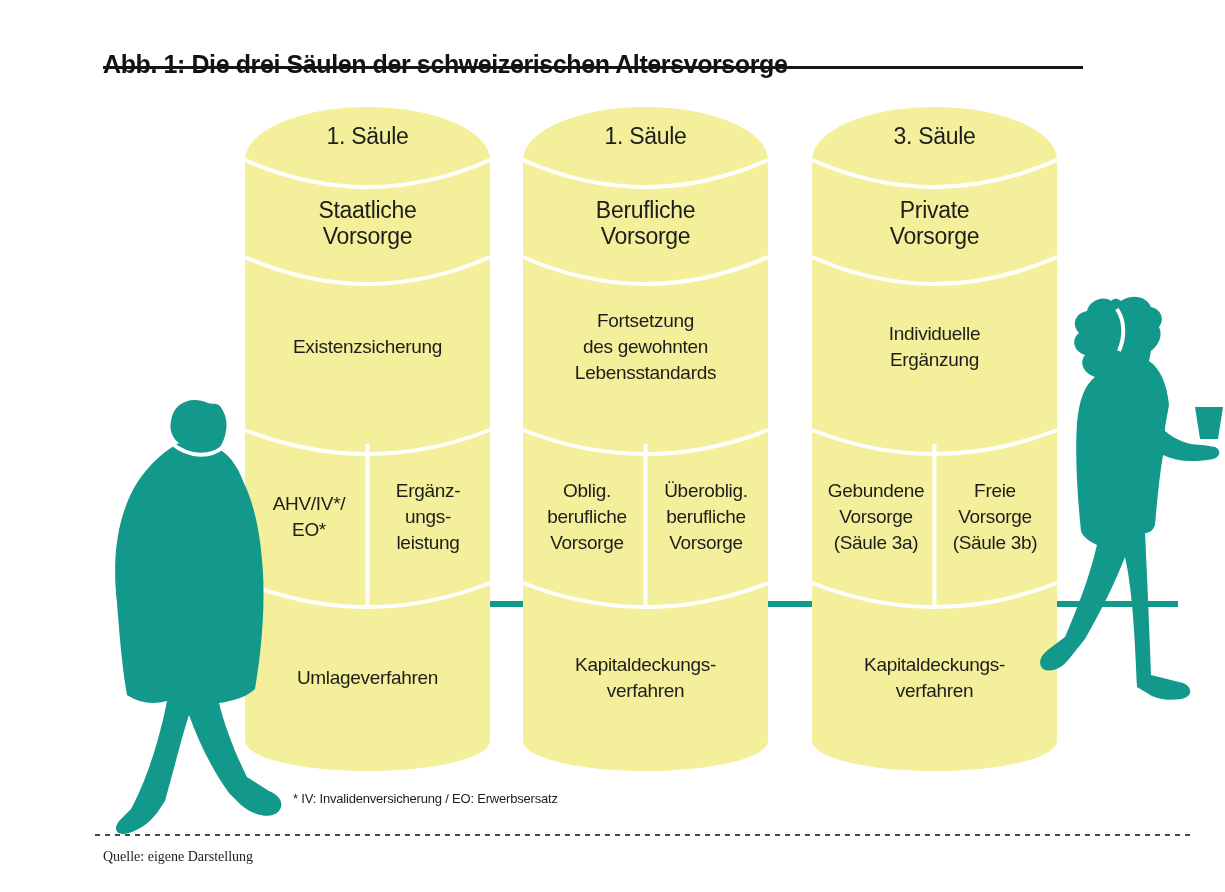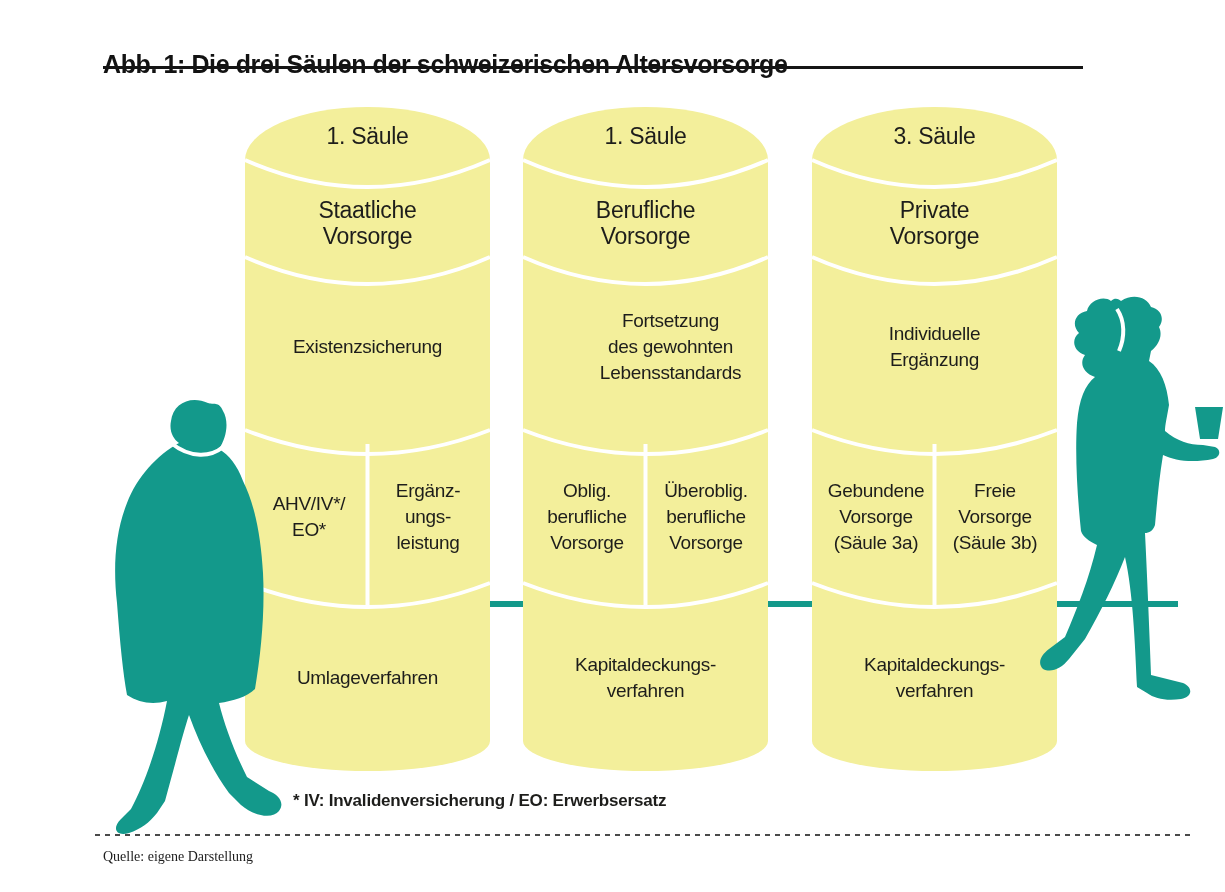--- a/index.html
+++ b/index.html
@@ -17,21 +17,21 @@
                justify-content:center;text-align:center;white-space:pre-line;
                font-weight:normal;color:#1d1d1b;letter-spacing:-0.3px;}
   .cap-label{font-size:23px;height:52px;top:110px;}
   .sec1{top:182px;height:82px;font-size:23px;line-height:26px;}
   .sec2{top:288px;height:118px;font-size:19px;line-height:26px;}
   .cellL,.cellR{top:452px;height:130px;font-size:19px;line-height:26px;width:112px;}
   .secB{top:618px;height:120px;font-size:19px;line-height:26px;}
   .full{width:245px;}
 
   .footnote{position:absolute;left:293px;top:791px;z-index:3;
-            font-size:17px;font-weight:bold;color:#1d1d1b;letter-spacing:-0.2px;}
+            font-size:13px;font-weight:normal;color:#1d1d1b;letter-spacing:-0.2px;}
   .dashed-rule{position:absolute;left:95px;top:834px;width:1096px;height:2px;z-index:3;
                background:repeating-linear-gradient(90deg,#4a4a4a 0 5px,transparent 5px 10px);}
   .source{position:absolute;left:103px;top:849px;z-index:3;
           font-family:"Liberation Serif",serif;font-size:14px;color:#1c1c1c;}
 </style>
 </head>
 <body>
 
 <div class="stage">
 
@@ -120,21 +120,21 @@
   <div class="pillar-text cellL" style="left:253px">AHV/IV*/
 EO*</div>
   <div class="pillar-text secB full" style="left:245px">Umlageverfahren</div>
   <div class="pillar-text cellR" style="left:372px">Ergänz-
 ungs-
 leistung</div>
 
   <div class="pillar-text cap-label full" style="left:523px">1. Säule</div>
   <div class="pillar-text sec1 full" style="left:523px">Berufliche
 Vorsorge</div>
-  <div class="pillar-text sec2 full" style="left:548px">Fortsetzung
+  <div class="pillar-text sec2 full" style="left:523px">Fortsetzung
 des gewohnten
 Lebensstandards</div>
   <div class="pillar-text cellL" style="left:531px">Oblig.
 berufliche
 Vorsorge</div>
   <div class="pillar-text cellR" style="left:650px">Überoblig.
 berufliche
 Vorsorge</div>
   <div class="pillar-text secB full" style="left:523px">Kapitaldeckungs-
 verfahren</div>

